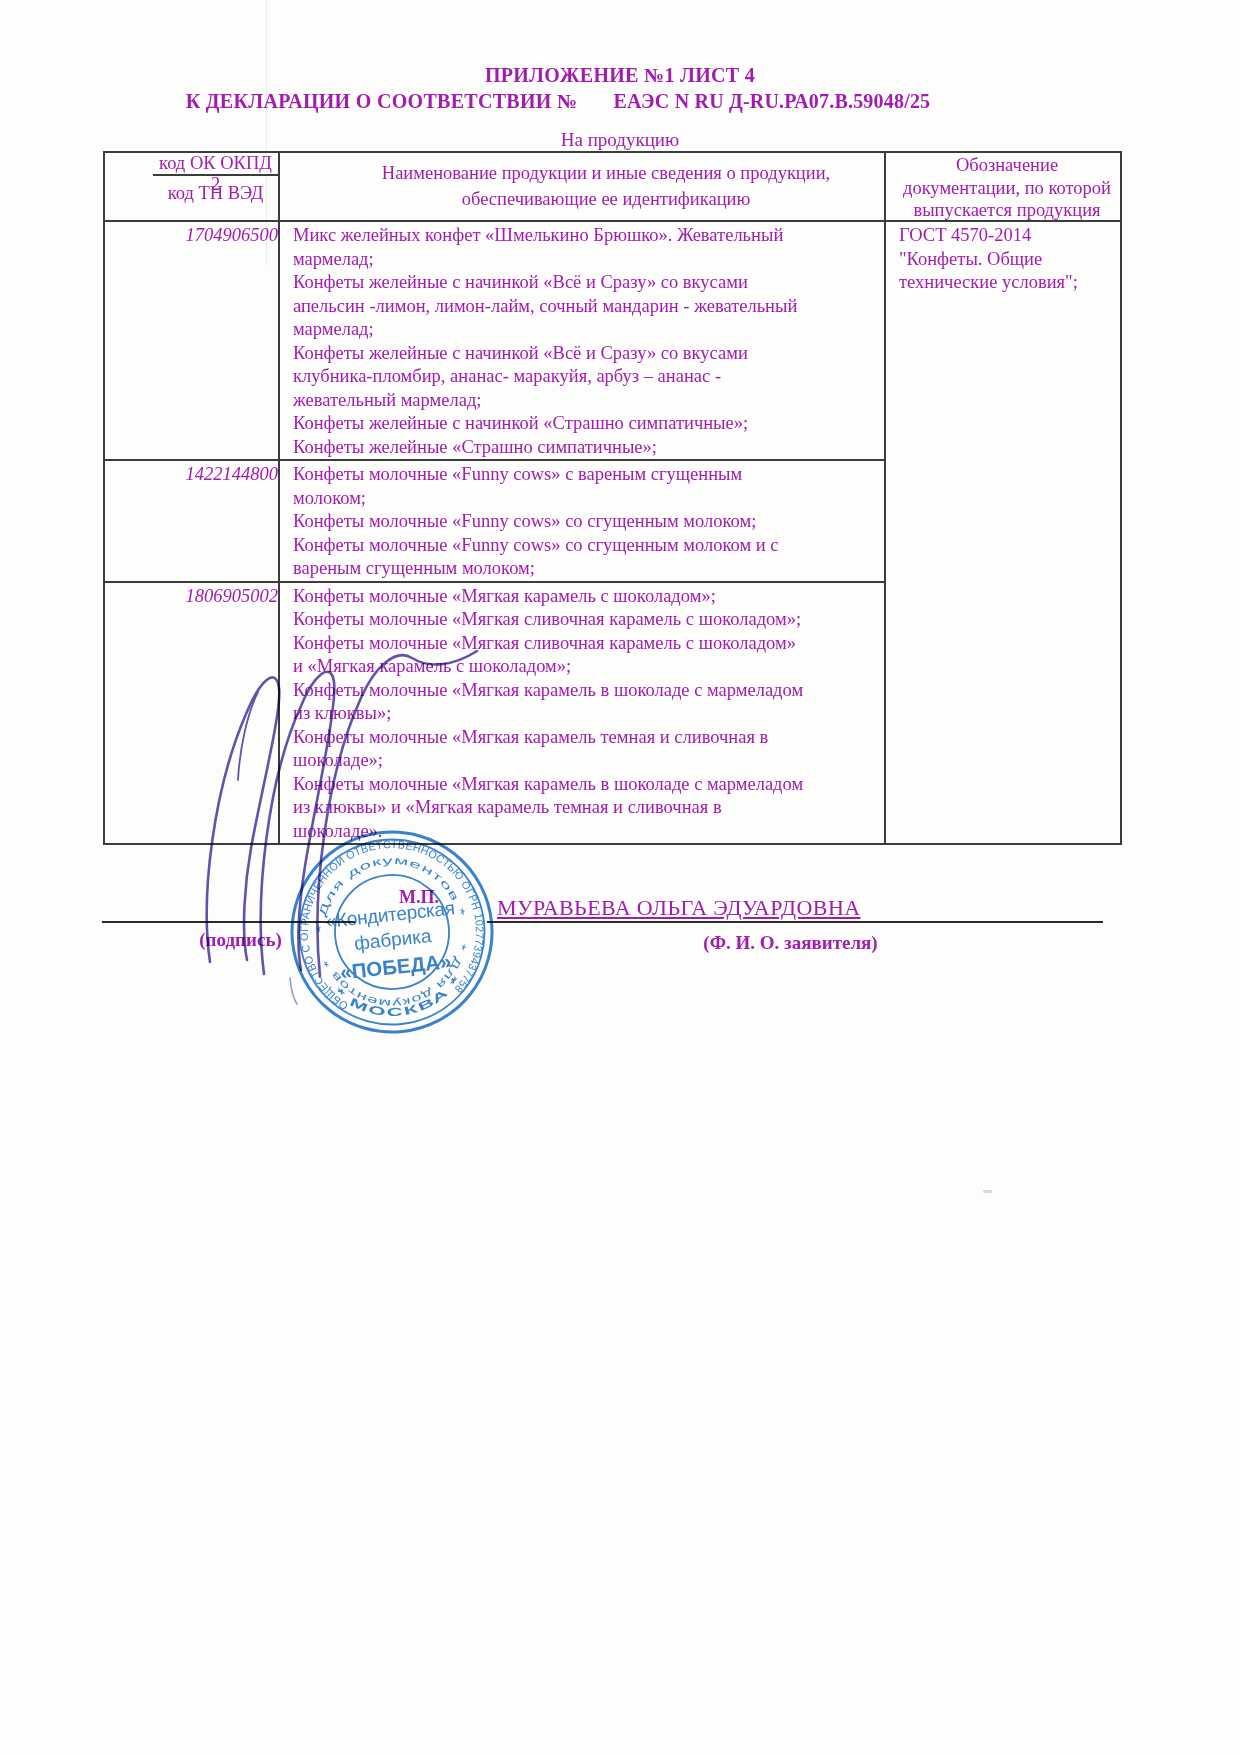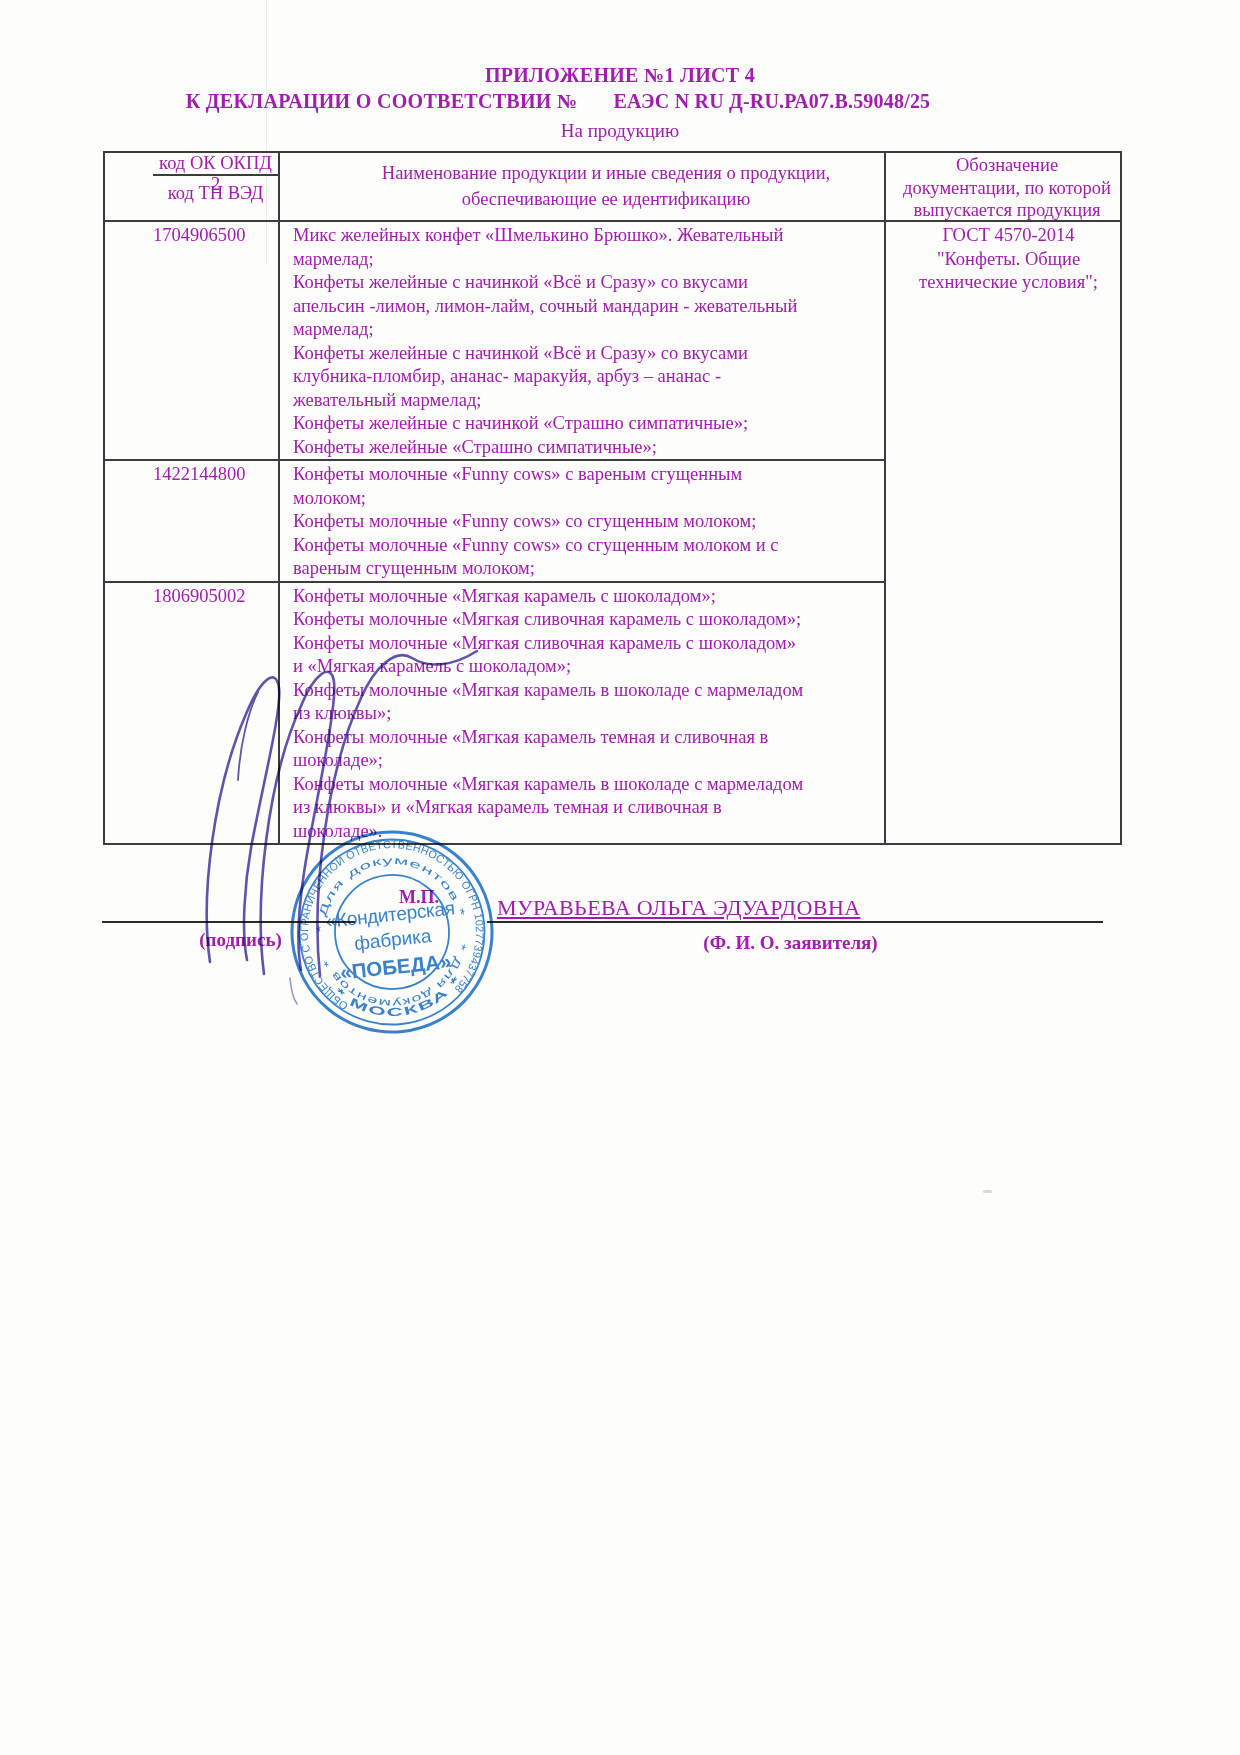--- a/index.html
+++ b/index.html
@@ -17,42 +17,42 @@
   .speck { position:absolute; left:983px; top:1190px; width:9px; height:3px; background:#d8d8d6; border-radius:2px; }
 
   
   .title1 { position:absolute; top:64px; left:0; width:100%; text-align:center;
             font-size:20px; font-weight:bold; letter-spacing:.3px; }
   .title2 { position:absolute; top:90px; left:0; width:100%;
             display:flex; justify-content:center; gap:36px;
             transform:translateX(-62px); font-size:20px; }
   .title2 .lbl { font-weight:bold; letter-spacing:.3px; }
   .title2 .num { font-weight:bold; letter-spacing:.2px; }
-  .title3 { position:absolute; top:120px; left:0; width:100%; text-align:center; font-size:19px; }
+  .title3 { position:absolute; top:129px; left:0; width:100%; text-align:center; font-size:19px; }
 
   
   .doc-table {
     position:absolute; left:103px; top:151px; width:1019px;
     display:grid;
     grid-template-columns:175px 606px 1fr;
     grid-template-rows:69px auto auto auto;
     border:2px solid #3c3c3c;
     font-size:18.5px; line-height:23.5px;
   }
   .cell { background:transparent;padding-left:48px; }
   .b-r { border-right:2px solid #3c3c3c; }
   .b-b { border-bottom:2px solid #3c3c3c; }
   .hdr-col1 { display:flex; flex-direction:column; text-align:center; }
   .hdr-col1-top { height:23px; line-height:21px; border-bottom:2px solid #3c3c3c; }
   .hdr-col1-bot { line-height:34px; }
   .hdr-col2 { text-align:center; padding-top:7px; line-height:26px; white-space:pre-line; }
   .hdr-col3 { text-align:center; padding:1px 4px 0 12px; line-height:22.5px; white-space:pre-line; }
-  .code-cell { text-align:left; padding-top:2px; }
+  .code-cell { text-align:right; padding-top:2px;font-style:italic; }
   .desc-cell { padding:2px 26px 0 13px; white-space:pre-line; }
-  .doc-cell  { grid-column:3; grid-row:2 / span 3; padding:2px 8px 0 19px; white-space:pre-line;text-align:center; }
+  .doc-cell  { grid-column:3; grid-row:2 / span 3; padding:2px 8px 0 13px; white-space:pre-line; }
 
   
   .mp { position:absolute; left:399px; top:887px; font-size:18px; font-weight:bold; z-index:3; }
   .applicant-name { position:absolute; left:497px; top:895px; font-size:22px; letter-spacing:.4px; z-index:3;text-decoration:underline; }
   .sig-line { position:absolute; top:921px; height:2px; background:#2a2a2a; z-index:2; }
   .sig-line.left  { left:102px; width:253px; }
   .sig-line.right { left:487px; width:616px; }
   .cap { position:absolute; font-size:19px; font-weight:bold; text-align:center; z-index:3; }
   .cap.podpis { left:163px; top:929px; width:155px; }
   .cap.fio    { left:663px; top:932px; width:255px; }

